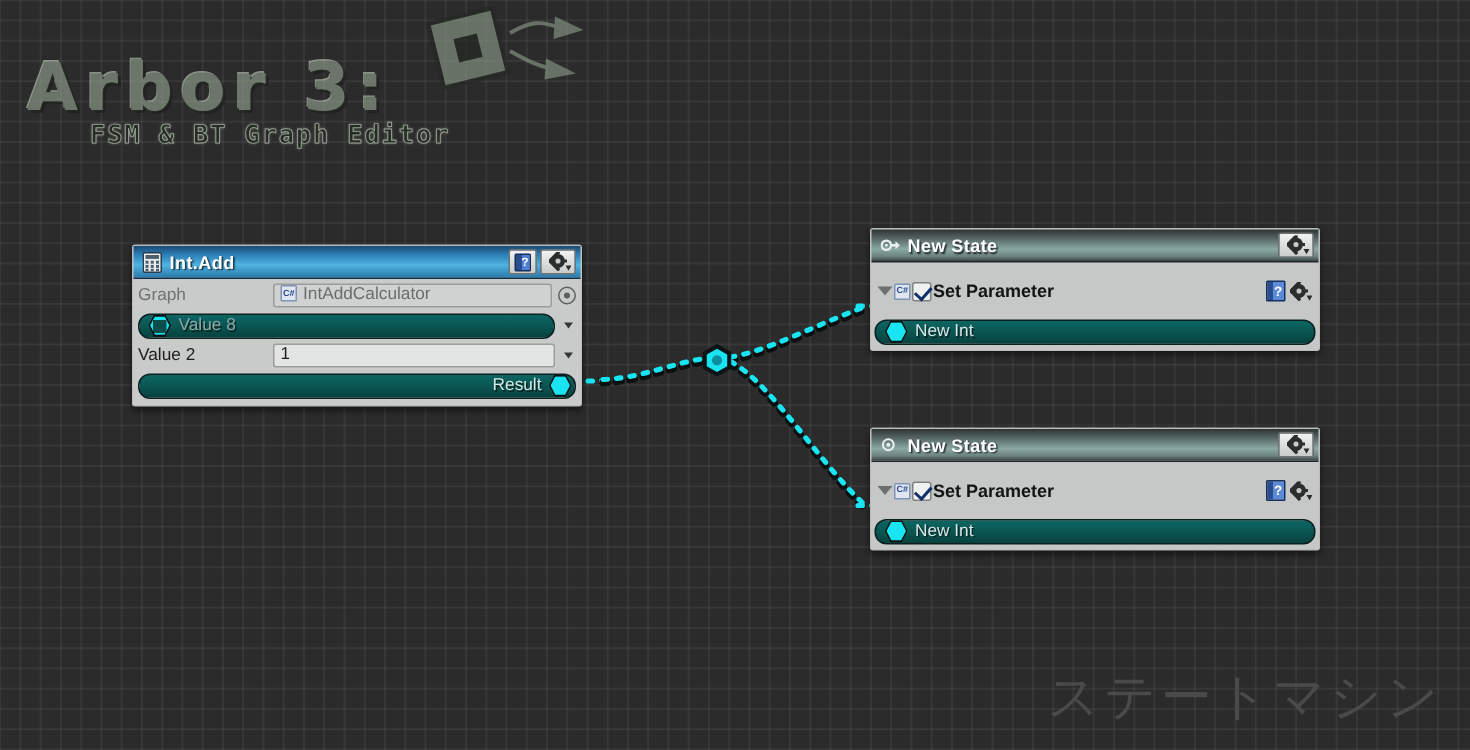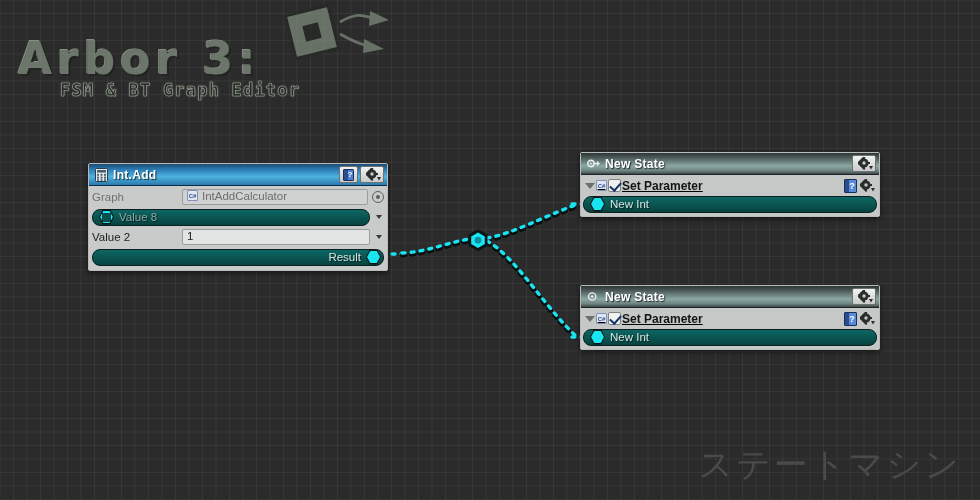--- a/index.html
+++ b/index.html
@@ -266,26 +266,25 @@
     content: "";
     position: absolute;
     width: 15px; height: 15px;
     clip-path: polygon(25% 0%, 75% 0%, 100% 50%, 75% 100%, 25% 100%, 0% 50%);
     background: #0a1414;
   }
   .port { position: relative; z-index: 1; }
 
   
   .beh-row {
-    height: 19px;
+    height: 36px;
     display: flex;
     align-items: center;
     gap: 1px;
     padding: 0 2px;
-    text-decoration: underline;
   }
   .foldout {
     width: 0; height: 0;
     border-left: 5px solid transparent;
     border-right: 5px solid transparent;
     border-top: 6px solid #6c6f6e;
     flex: 0 0 auto;
     cursor: pointer;
   }
   .chk {

